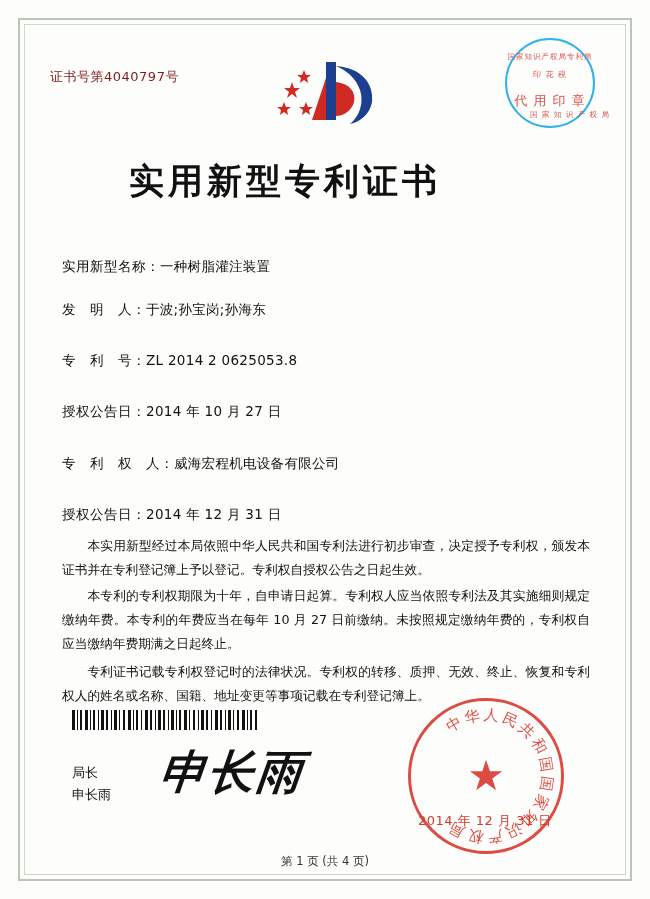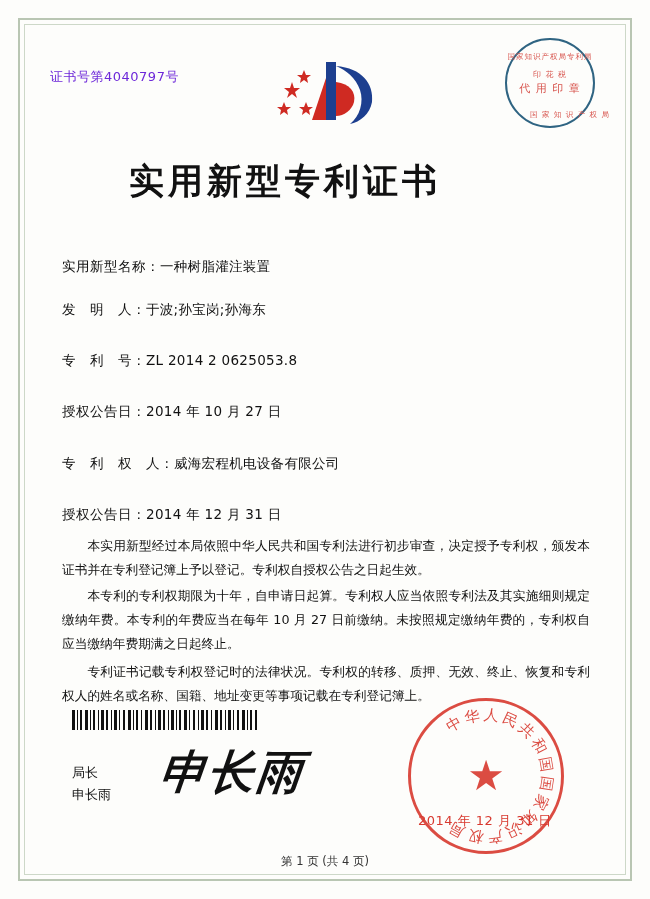--- a/index.html
+++ b/index.html
@@ -34,53 +34,53 @@
     height: 851px;
     border: 1px solid #cdd8c8;
     box-sizing: border-box;
   }
   .cert-no {
     position: absolute;
     left: 50px;
     top: 68px;
     font-size: 13px;
     letter-spacing: 0.5px;
-    color: #6d28d9;
+    color: #7f1d1d;
   }
   
   .logo {
     position: absolute;
     left: 276px;
     top: 58px;
     width: 108px;
     height: 72px;
   }
   
   .seal-top {
     position: absolute;
     left: 505px;
     top: 38px;
     width: 86px;
     height: 86px;
-    border: 2px solid #0c4a6e;
+    border: 2px solid #0ea5e9;
     border-radius: 50%;
     color: #d0342c;
     opacity: 0.85;
   }
   .seal-top .stxt {
     position: absolute;
     width: 100%;
     text-align: center;
     font-size: 7.5px;
     line-height: 10px;
     letter-spacing: 1px;
   }
   .seal-top .l1 { top: 12px; }
   .seal-top .l2 { top: 30px; font-size: 8px; }
-  .seal-top .l3 { top: 44px; font-size: 11px; }
+  .seal-top .l3 { top: 56px; font-size: 13px; }
   .seal-top .l4 { top: 70px; font-size: 7.5px; margin-left: 20px; }
   .title {
     position: absolute;
     left: 0;
     top: 158px;
     width: 570px;
     text-align: center;
     font-family: "DejaVu Serif", "Liberation Serif", serif;
     font-size: 35px;
     font-weight: bold;

